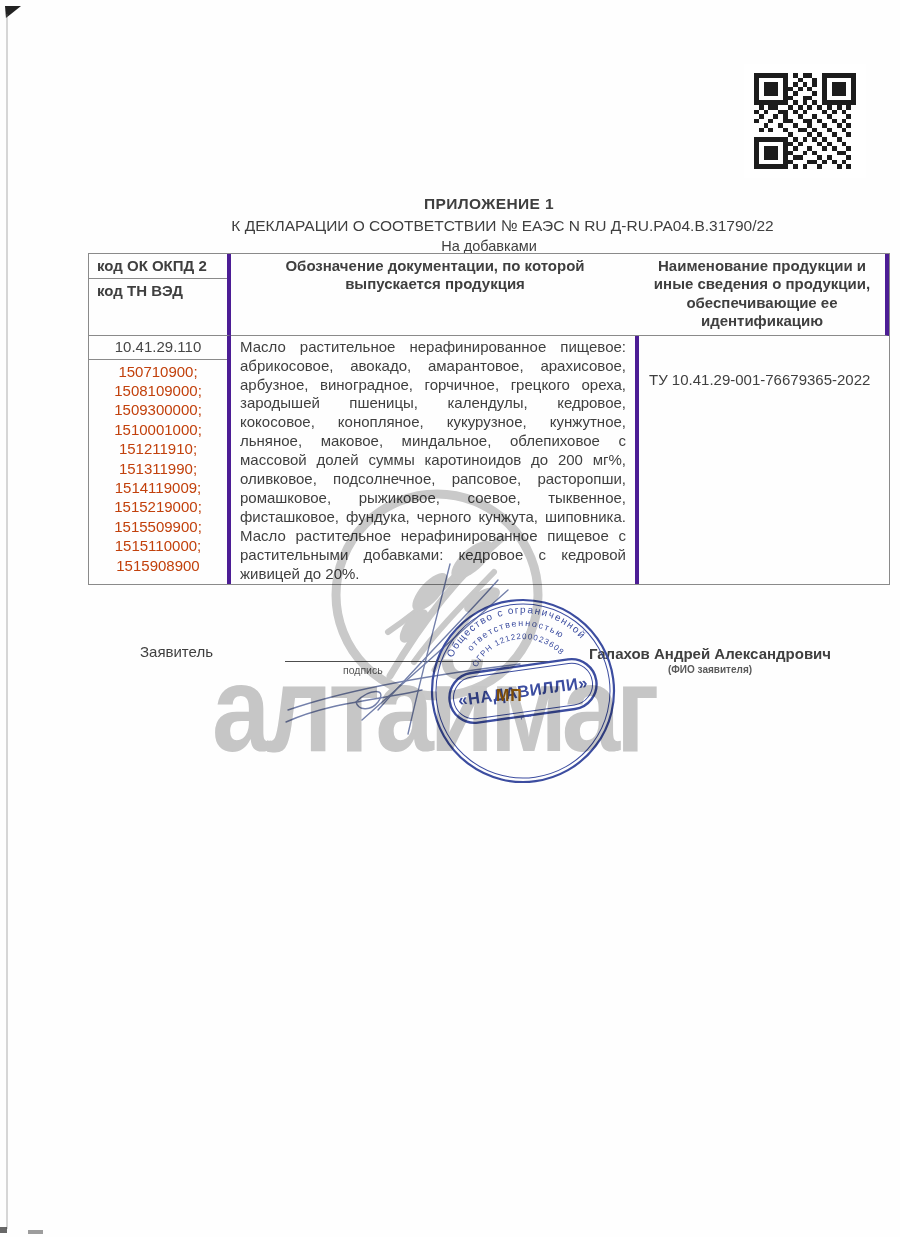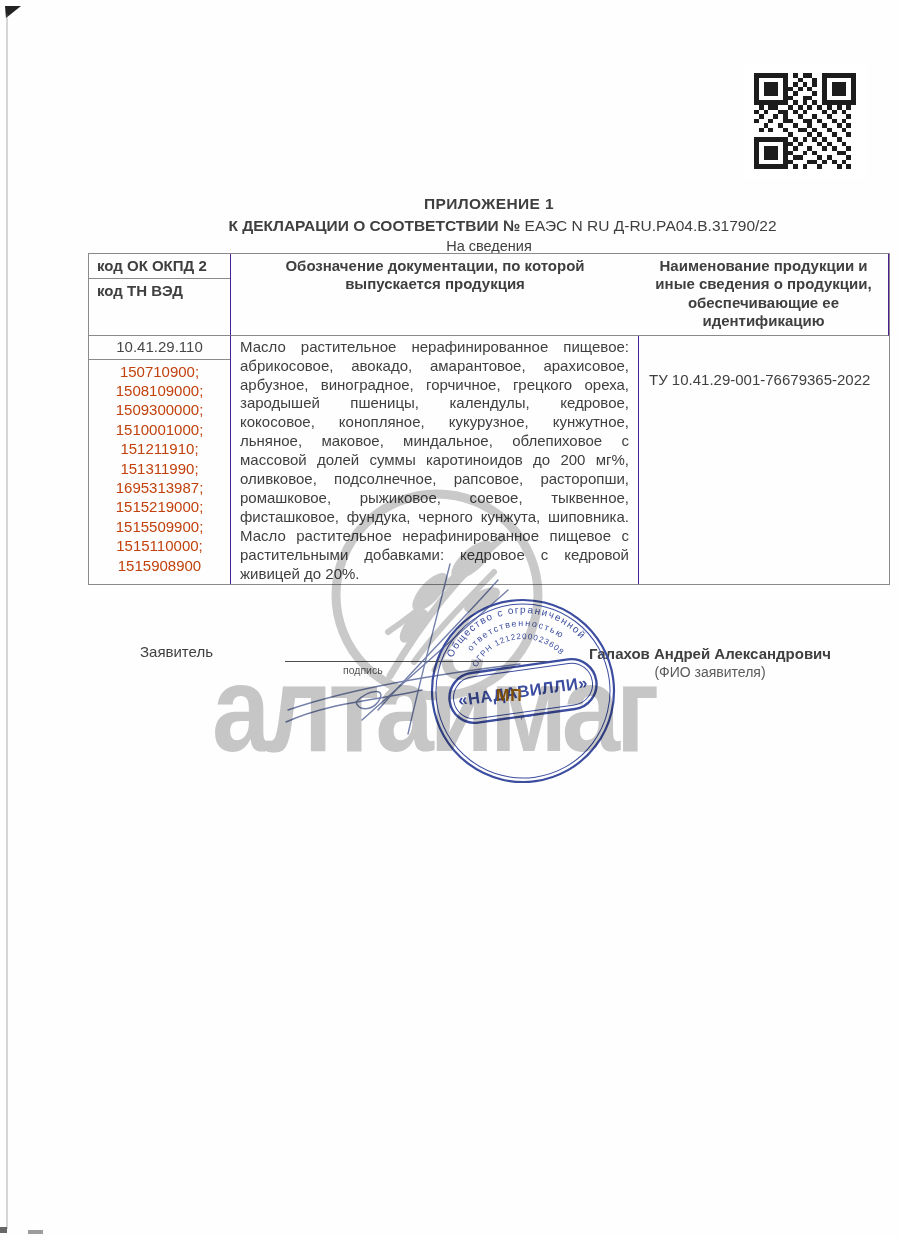--- a/index.html
+++ b/index.html
@@ -9,46 +9,46 @@
   
   .edge-line{position:absolute;left:6px;top:14px;width:2px;height:1215px;background:rgba(110,110,110,.28);}
   .corner-tri{position:absolute;left:5px;top:6px;width:16px;height:12px;background:#222;clip-path:polygon(0 0,100% 0,6% 100%);}
   .spec1{position:absolute;left:0;top:1227px;width:7px;height:6px;background:rgba(40,40,40,.7);}
   .spec2{position:absolute;left:28px;top:1230px;width:15px;height:4px;background:rgba(60,60,60,.5);}
 
   
   .hdr{position:absolute;left:88px;top:195px;width:802px;text-align:center;}
   .hdr .t1{font-size:15.5px;font-weight:bold;letter-spacing:.4px;}
   .hdr .t2{font-size:15.5px;margin-top:4px;}
-  .hdr .t2 .b{font-weight:bold;margin-left:27px;}
+  .hdr .t2 .b{font-weight:normal;margin-left:27px;}
   .hdr .t3{font-size:14.5px;margin-top:3px;}
 
   
   .tbl{position:absolute;left:88px;top:253px;width:800px;display:grid;grid-template-columns:142px 408px 250px;border:1px solid #8a8a8a;font-size:15px;}
-  .cell{border-right:1px solid #4c1d95;box-sizing:border-box;}
+  .cell{border-right:4px solid #4c1d95;box-sizing:border-box;}
   .cell.last{border-right:none;}
   .hrow{border-bottom:1px solid #8a8a8a;}
   .h1{font-weight:bold;line-height:18px;}
   .h1 .l1{padding:3px 8px 3px;border-bottom:1px solid #8a8a8a;}
   .h1 .l2{padding:3px 8px 0;}
   .hmid,.hright{font-weight:bold;text-align:center;padding:3px 6px 4px;line-height:18.4px;}
   .body-cell{min-height:247px;}
   .okpd{text-align:center;padding:2px 0 4px;border-bottom:1px solid #8a8a8a;color:#474747;}
   .codes{text-align:center;line-height:19.4px;padding-top:2px;color:#c2410c;}
   .desc{padding:2px 9px 0 9px;text-align:justify;line-height:18.93px;}
   .docs{padding:2px 8px 0 10px;line-height:19px;}
   .docs .tu{margin-top:32px;}
 
   
   .applicant{position:absolute;left:140px;top:643px;font-size:15px;font-weight:normal;}
   .sig-line{position:absolute;left:285px;top:661px;width:272px;height:1.4px;background:#4d4d4d;}
   .sig-caption{position:absolute;left:343px;top:664px;font-size:10.5px;color:#555;}
   .name-block{position:absolute;left:560px;top:645px;width:300px;text-align:center;}
   .name-block .nm{font-size:15px;font-weight:bold;white-space:nowrap;}
-  .name-block .cap{font-size:14px;color:#5a5a5a;margin-top:2px;}
+  .name-block .cap{font-size:10px;color:#5a5a5a;margin-top:2px;font-weight:bold;}
   .mp{position:absolute;left:496px;top:687px;font-size:16px;font-weight:bold;color:#a16207;letter-spacing:1px;z-index:6;}
 
   .stamp-svg{position:absolute;left:428px;top:596px;z-index:5;}
   .sig-svg{position:absolute;left:270px;top:552px;z-index:5;}
   .qr{position:absolute;left:744px;top:64px;}
 
   
   .wm{position:absolute;inset:0;pointer-events:none;mix-blend-mode:multiply;z-index:7;padding-left:8px;}
   .wm-emblem{position:absolute;left:322px;top:480px;}
   .wm-brand{position:absolute;left:212px;top:648px;font-size:122px;line-height:1;font-weight:bold;color:#c7c7c7;letter-spacing:-5px;transform:scaleX(.86);transform-origin:left top;white-space:nowrap;}
@@ -80,41 +80,41 @@
       <rect x="4" y="4" width="3" height="3"></rect>
         <rect x="18" y="4" width="3" height="3"></rect>
         <rect x="4" y="18" width="3" height="3"></rect>
       <path d="M10 2h1v1h-1zM12 2h2v1h-2zM11 3h1v1h-1zM14 3h1v1h-1zM10 4h1v1h-1zM12 4h1v1h-1zM14 4h1v1h-1zM9 5h1v1h-1zM11 5h1v1h-1zM13 5h1v1h-1zM10 6h1v1h-1zM14 6h1v1h-1zM9 7h1v1h-1zM12 7h2v1h-2zM10 8h1v1h-1zM12 8h1v1h-1zM14 8h1v1h-1zM3 9h1v1h-1zM5 9h2v1h-2zM9 9h1v1h-1zM11 9h1v1h-1zM13 9h1v1h-1zM15 9h1v1h-1zM17 9h1v1h-1zM19 9h1v1h-1zM21 9h1v1h-1zM2 10h1v1h-1zM4 10h1v1h-1zM7 10h2v1h-2zM10 10h1v1h-1zM12 10h1v1h-1zM16 10h1v1h-1zM18 10h1v1h-1zM20 10h1v1h-1zM3 11h1v1h-1zM6 11h1v1h-1zM8 11h1v1h-1zM11 11h1v1h-1zM14 11h1v1h-1zM17 11h1v1h-1zM21 11h1v1h-1zM2 12h1v1h-1zM5 12h1v1h-1zM8 12h2v1h-2zM12 12h2v1h-2zM15 12h1v1h-1zM18 12h1v1h-1zM20 12h1v1h-1zM4 13h1v1h-1zM7 13h1v1h-1zM10 13h1v1h-1zM13 13h1v1h-1zM16 13h1v1h-1zM19 13h1v1h-1zM21 13h1v1h-1zM3 14h1v1h-1zM5 14h1v1h-1zM8 14h1v1h-1zM11 14h2v1h-2zM14 14h1v1h-1zM17 14h1v1h-1zM20 14h1v1h-1zM9 15h1v1h-1zM13 15h1v1h-1zM15 15h1v1h-1zM18 15h1v1h-1zM21 15h1v1h-1zM10 16h1v1h-1zM12 16h1v1h-1zM14 16h1v1h-1zM16 16h1v1h-1zM19 16h1v1h-1zM9 17h1v1h-1zM11 17h1v1h-1zM15 17h1v1h-1zM17 17h1v1h-1zM20 17h1v1h-1zM10 18h1v1h-1zM13 18h1v1h-1zM16 18h1v1h-1zM18 18h1v1h-1zM21 18h1v1h-1zM9 19h1v1h-1zM12 19h1v1h-1zM14 19h1v1h-1zM19 19h2v1h-2zM10 20h2v1h-2zM15 20h1v1h-1zM17 20h1v1h-1zM21 20h1v1h-1zM9 21h1v1h-1zM13 21h2v1h-2zM16 21h1v1h-1zM18 21h1v1h-1zM20 21h1v1h-1zM10 22h1v1h-1zM12 22h1v1h-1zM15 22h1v1h-1zM19 22h1v1h-1zM21 22h1v1h-1z"></path>
     </g>
   </svg>
 
   <div class="hdr">
     <div class="t1">ПРИЛОЖЕНИЕ 1</div>
     <div class="t2"><span class="b">К ДЕКЛАРАЦИИ О СООТВЕТСТВИИ №</span> <span>ЕАЭС N RU Д-RU.РА04.В.31790/22</span></div>
-    <div class="t3">На сведения</div>
+    <div class="t3">На добавками</div>
   </div>
 
   <div class="tbl">
     <div class="cell hrow h1">
       <div class="l1">код ОК ОКПД 2</div>
       <div class="l2">код ТН ВЭД</div>
     </div>
     <div class="cell hrow hright last">Обозначение документации, по которой выпускается продукция</div>
     <div class="cell hrow hmid">Наименование продукции и иные сведения о продукции, обеспечивающие ее идентификацию</div>
 
     <div class="cell body-cell">
       <div class="okpd">10.41.29.110</div>
       <div class="codes">
         <div>150710900;</div>
         <div>1508109000;</div>
         <div>1509300000;</div>
         <div>1510001000;</div>
         <div>151211910;</div>
         <div>151311990;</div>
-        <div>1695313987;</div>
+        <div>1514119009;</div>
         <div>1515219000;</div>
         <div>1515509900;</div>
         <div>1515110000;</div>
         <div>1515908900</div>
       </div>
     </div>
     <div class="cell body-cell desc">Масло растительное нерафинированное пищевое: абрикосовое, авокадо, амарантовое, арахисовое, арбузное, виноградное, горчичное, грецкого ореха, зародышей пшеницы, календулы, кедровое, кокосовое, конопляное, кукурузное, кунжутное, льняное, маковое, миндальное, облепиховое с массовой долей суммы каротиноидов до 200 мг%, оливковое,  подсолнечное, рапсовое, расторопши, ромашковое, рыжиковое, соевое, тыквенное, фисташковое, фундука,  черного кунжута, шиповника. Масло растительное нерафинированное пищевое с растительными добавками: кедровое с кедровой живицей до 20%.</div>
     <div class="cell body-cell docs last">
       <div class="tu">ТУ 10.41.29-001-76679365-2022</div>
     </div>

